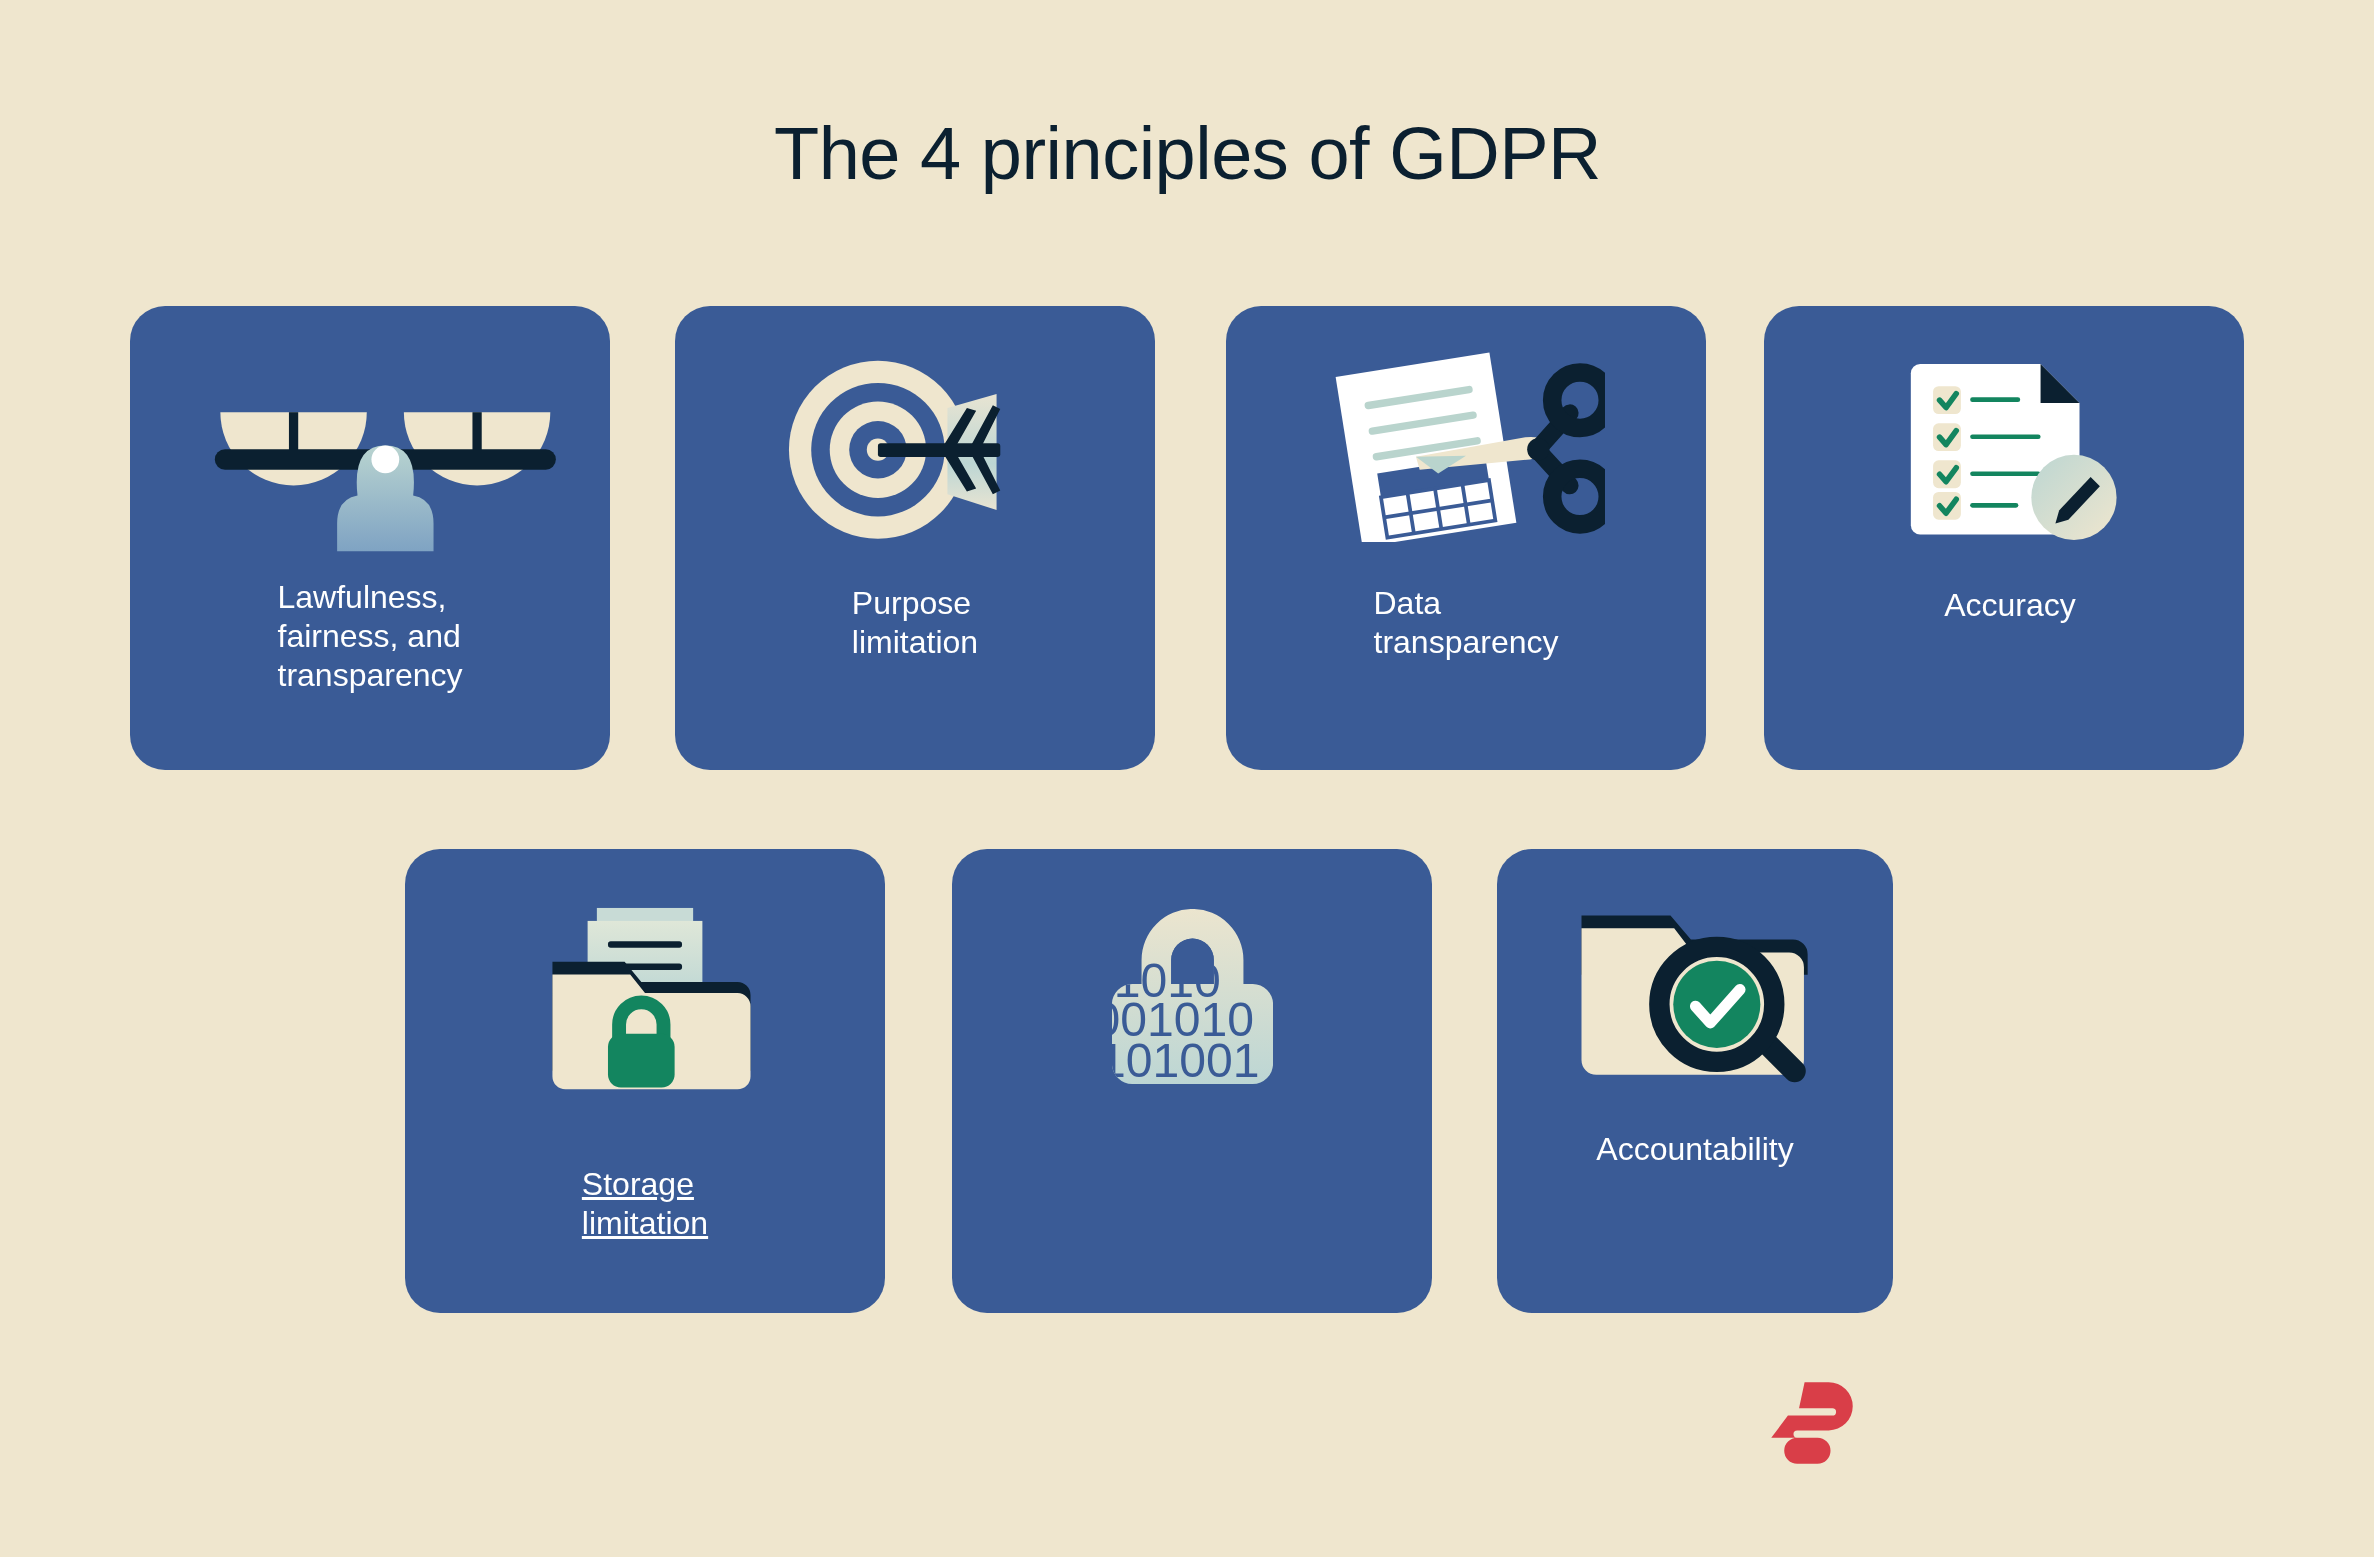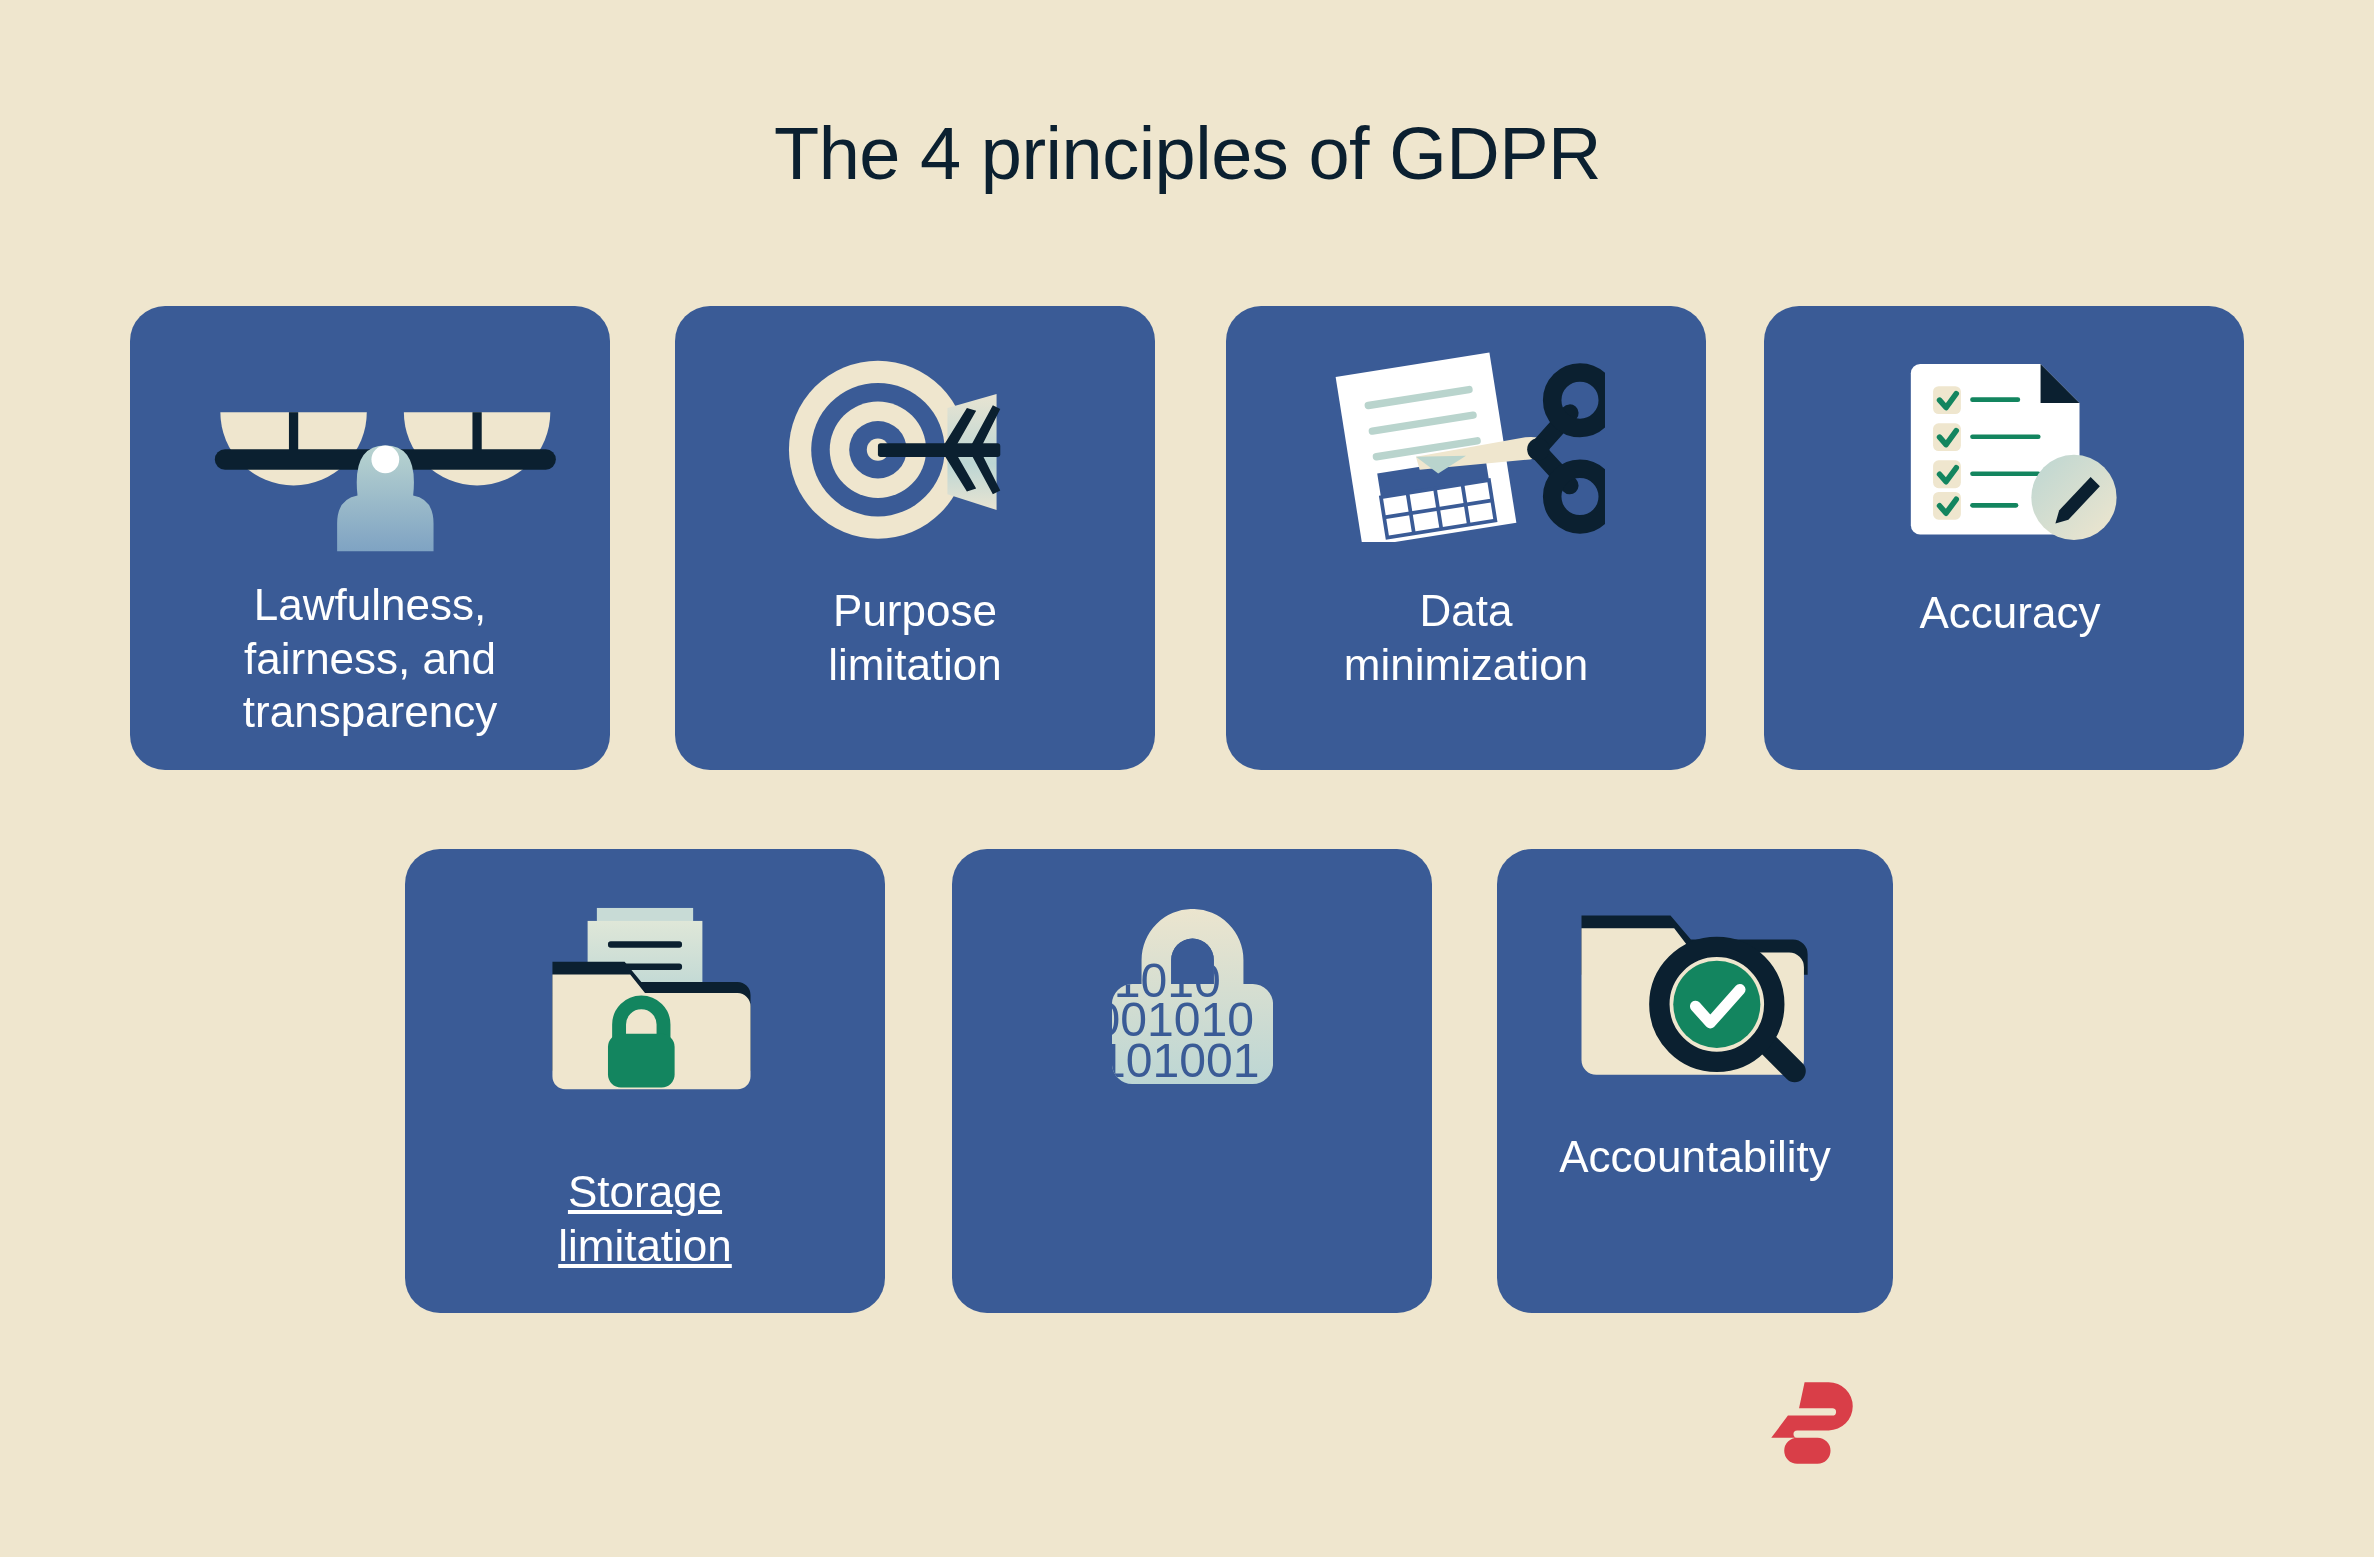--- a/index.html
+++ b/index.html
@@ -30,23 +30,22 @@
   }
   .card-icon {
     position:relative;
     width:100%;
     display:flex;
     align-items:center;
     justify-content:center;
   }
   .card-label {
     color:#ffffff;
-    font-size:44px;
+    font-size:32px;
     line-height:1.22;
-    text-align:center;
     font-weight:400;
     padding:0 15px;
     white-space:pre-line;
   }
 
   
   #card-lawfulness   { left:130px;  top:306px; width:480px; height:464px; }
   #card-purpose      { left:675px;  top:306px; width:480px; height:464px; }
   #card-minimization { left:1226px; top:306px; width:480px; height:464px; }
   #card-accuracy     { left:1764px; top:306px; width:480px; height:464px;padding-left:12px; }
@@ -166,21 +165,21 @@
         <path d="M96 113 L150 112 L120 131 Z" fill="#b9d4cd"></path>
         <path d="M229 103 L262 66" stroke="#0b2030" stroke-width="19" stroke-linecap="round" fill="none"></path>
         <path d="M229 108 L262 144" stroke="#0b2030" stroke-width="19" stroke-linecap="round" fill="none"></path>
         <circle cx="273" cy="52" r="30" fill="none" stroke="#0b2030" stroke-width="20"></circle>
         <circle cx="273" cy="156" r="30" fill="none" stroke="#0b2030" stroke-width="20"></circle>
         <circle cx="228" cy="105" r="12" fill="#0b2030"></circle>
       </g>
     </svg>
   </div>
   <div class="card-label">Data
-minimization</div>
+transparency</div>
 </div>
 
 <div class="card" id="card-accuracy">
   <div class="card-icon">
     <svg width="232" height="190" viewBox="0 0 250 205">
       <defs>
         <linearGradient id="circGrad" x1="0" y1="0" x2="1" y2="1">
           <stop offset="0%" stop-color="#bcd6d2"></stop>
           <stop offset="100%" stop-color="#efe6ce"></stop>
         </linearGradient>

